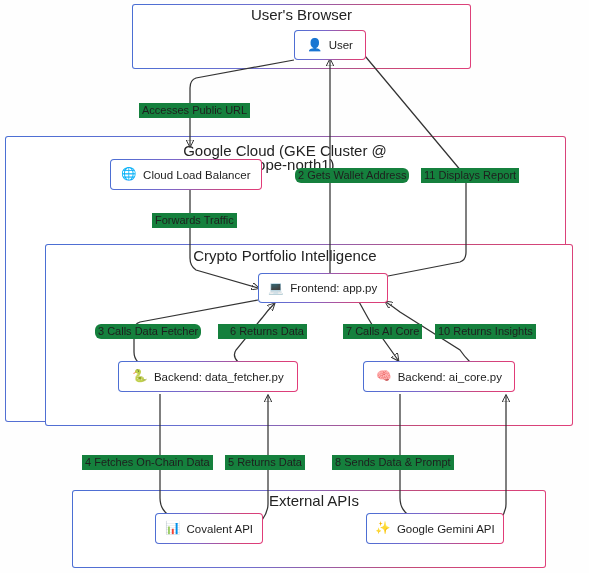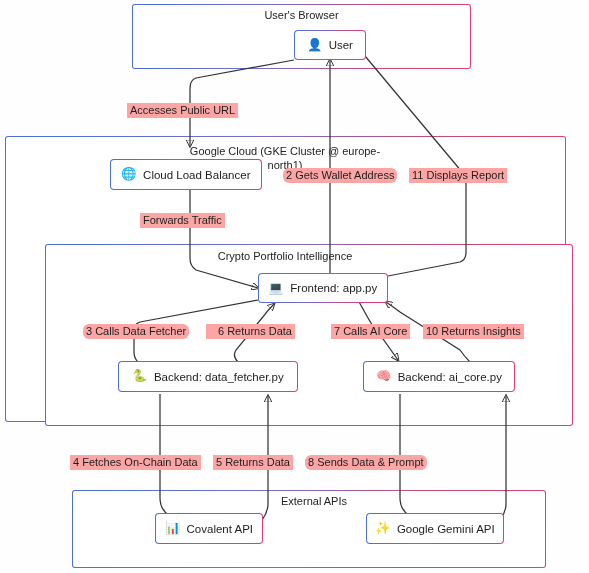--- a/index.html
+++ b/index.html
@@ -21,21 +21,21 @@
     border-radius:3px;
     background:
        linear-gradient(#fff,#fff) padding-box,
        linear-gradient(100deg,#4a6fd4 0%,#6f6fcf 38%,#c44a78 72%,#e0407a 100%) border-box;
     border:1.4px solid transparent;
   }
   .cluster-label{
     position:absolute;
     left:0;right:0;
     text-align:center;
-    font-size:11px;
+    font-size:15px;
     color:#232323;
     line-height:14px;
     white-space:normal;
     pointer-events:none;
   }
   
   .node{
     position:absolute;
     box-sizing:border-box;
     border-radius:4px;
@@ -54,24 +54,25 @@
   .node .emoji{
     font-size:12.5px;
     line-height:1;
     display:inline-block;
   }
   
   .edge-label{
     position:absolute;
     font-size:11px;
     color:#1e1e1e;
-    background:#fca5a5;
+    background:#15803d;
     padding:1px 3px;
     white-space:nowrap;
     line-height:13px;
+    margin-left:12px;
   }
   svg.edges{
     position:absolute;
     left:0;top:0;
     width:589px;height:573px;
     overflow:visible;
     pointer-events:none;
   }
   svg.edges path{
     fill:none;
@@ -177,16 +178,16 @@
   <div class="edge-label" style="left:206px;top:324px;padding-left:12px;">6 Returns Data</div>
 
   <div class="edge-label" style="left:331px;top:324px;">7 Calls AI Core</div>
 
   <div class="edge-label" style="left:423px;top:324px;">10 Returns Insights</div>
 
   <div class="edge-label" style="left:70px;top:455px;">4 Fetches On-Chain Data</div>
 
   <div class="edge-label" style="left:213px;top:455px;">5 Returns Data</div>
 
-  <div class="edge-label" style="left:305px;top:455px;border-radius:6px;">8 Sends Data &amp; Prompt</div>
+  <div class="edge-label" style="left:320px;top:455px;">8 Sends Data &amp; Prompt</div>
 
 
 </div>
 
 </body></html>

